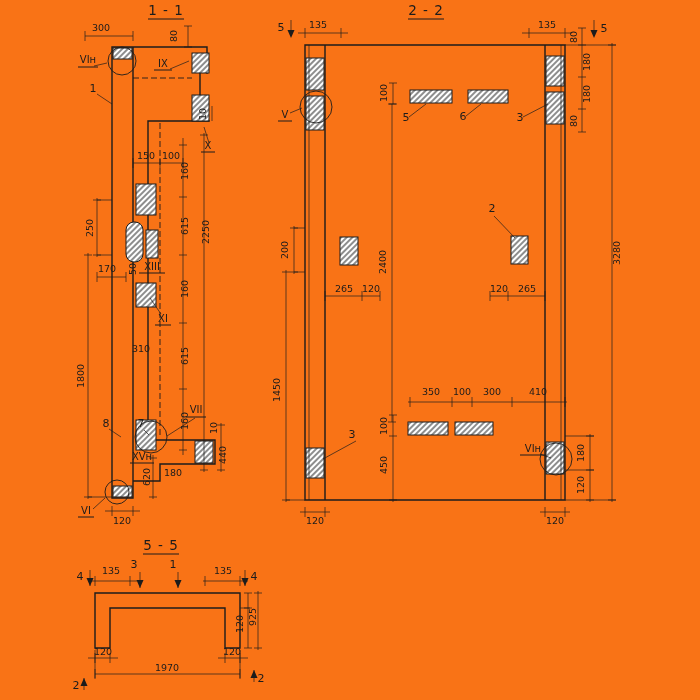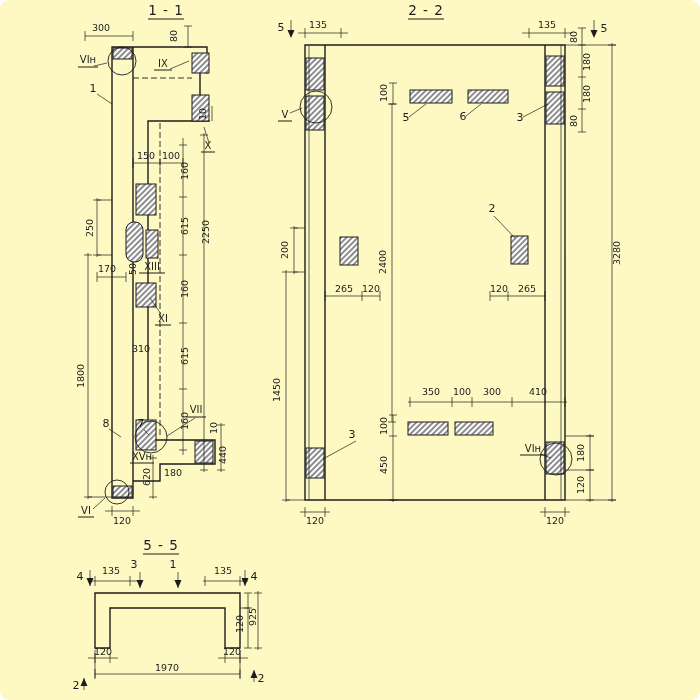--- a/index.html
+++ b/index.html
@@ -1,16 +1,16 @@
 <!DOCTYPE html>
 <html><head>
 <meta charset="utf-8">
 <style>
   html,body{margin:0;padding:0;background:#ffffff;}
-  .sheet{position:relative;width:700px;height:700px;background:#fef9c3;overflow:hidden;border-radius:9px;}
+  .sheet{position:relative;width:700px;height:700px;background:#f97316;overflow:hidden;}
   svg{display:block;}
   svg text{font-family:"DejaVu Sans",sans-serif;fill:#1c1c1c;text-anchor:middle;}
   .ttl{font-size:13.5px;letter-spacing:1px;}
   .dim{font-size:9.5px;}
   .co{font-size:11px;}
   .mk{font-size:10px;}
   .obj{stroke:#1c1c1c;stroke-width:1.4;fill:none;stroke-linecap:square;}
   .thin{stroke:#1c1c1c;stroke-width:0.7;fill:none;}
   .ul{stroke:#1c1c1c;stroke-width:1;fill:none;}
   .dash{stroke:#1c1c1c;stroke-width:0.9;fill:none;stroke-dasharray:6 3;}

